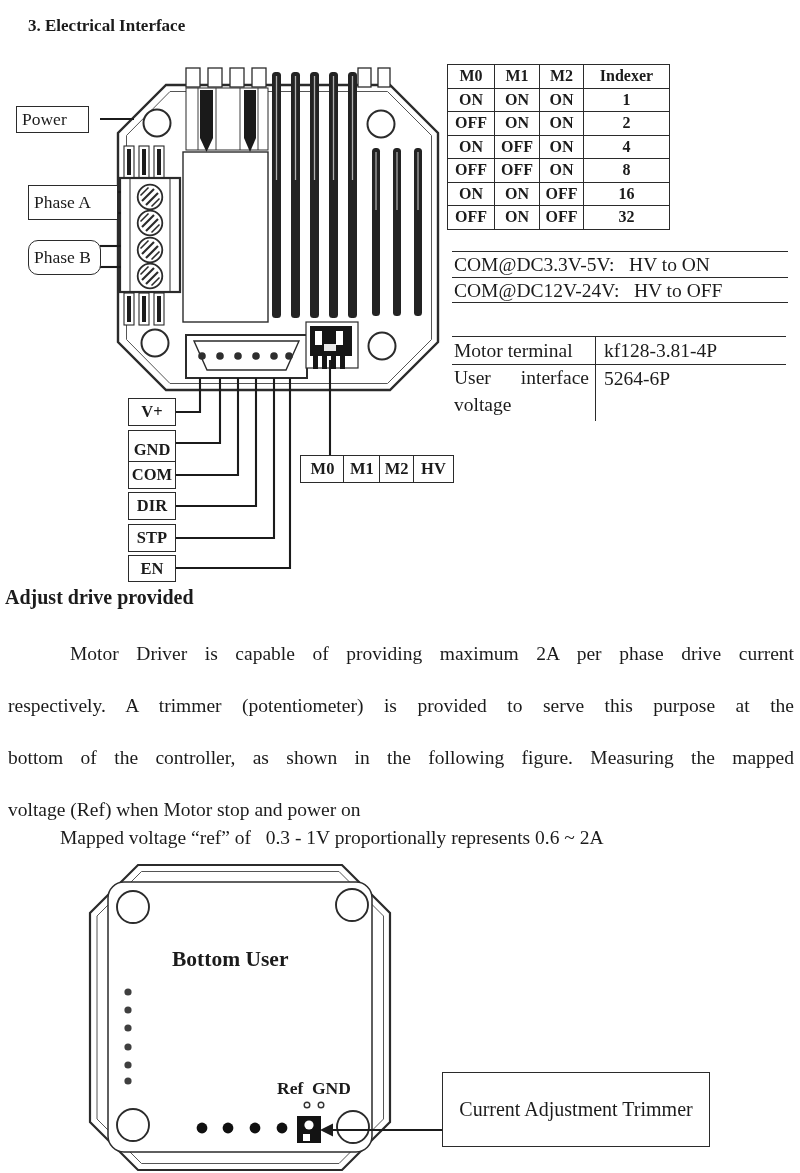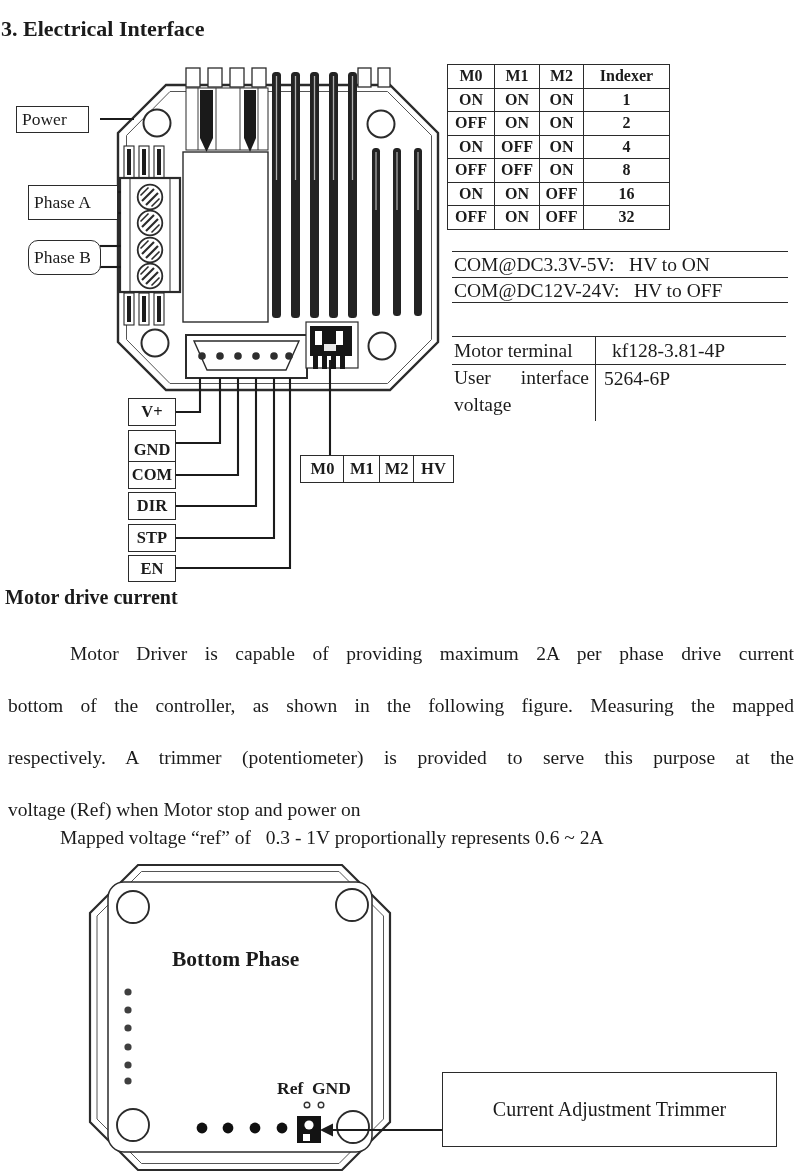--- a/index.html
+++ b/index.html
@@ -1,19 +1,19 @@
 <!DOCTYPE html>
 <html><head>
 <meta charset="utf-8">
 <style>
   * { box-sizing: border-box; margin: 0; padding: 0; }
   html,body { background:#fff; }
   body { font-family: "Liberation Serif", serif; color:#1b1b1b; }
   .page { position:relative; width:800px; height:1173px; background:#fff; overflow:hidden; }
-  .doc-title { position:absolute; left:1px; top:16px; font-size:22px; font-weight:bold; }
+  .doc-title { position:absolute; left:28px; top:16px; font-size:17px; font-weight:bold; }
   .sub-heading { position:absolute; left:5px; top:586px; font-size:20px; font-weight:bold; }
 
   
   .box { position:absolute; border:1.7px solid #2b2b2b; background:#fff; display:flex; align-items:center; }
   .box.center { justify-content:center; }
   .box.pl { padding-left:5px; }
   .conlbl { font-size:17.5px; }
   .pinlbl { font-weight:bold; font-size:16.5px; }
 
   
@@ -29,36 +29,36 @@
 
   
   .comtbl { position:absolute; left:452px; top:251px; width:336px; }
   .comrow { border-top:1.7px solid #2b2b2b; height:26px; line-height:26px;
             font-size:19.5px; white-space:pre; padding-left:2px; }
   .comrow:last-child { border-bottom:1.7px solid #2b2b2b; }
 
   
   .termtbl { position:absolute; left:452px; top:336px; width:334px; border-top:1.7px solid #2b2b2b; font-size:19.5px; }
   .trow { display:flex; }
-  .trow1 { border-bottom:1.6px solid #2b2b2b;gap:8px; }
+  .trow1 { border-bottom:1.6px solid #2b2b2b; }
   .tcl { width:144px; border-right:1.6px solid #2b2b2b; padding:0 6px 0 2px; line-height:27px; }
   .tcl2 { line-height:26.5px; padding-bottom:3px; }
   .tcr { flex:1; padding-left:8px; line-height:27px; }
   .jline { text-align:justify; text-align-last:justify; }
 
   
   .para { position:absolute; left:8px; top:628px; width:786px; font-size:19.5px; line-height:52px; }
   .pline-just { text-align:justify; text-align-last:justify; }
   .pline-first { text-indent:62px; }
   .mapnote { position:absolute; left:60px; top:827px; font-size:19.5px; font-weight:normal; white-space:pre; }
 
   
   .bottom-side { position:absolute; left:172px; top:947px; font-size:21.5px; font-weight:bold; }
   .refgnd { position:absolute; left:277px; top:1078px; font-size:17.5px; font-weight:bold; white-space:pre; }
-  .callout { position:absolute; left:442px; top:1072px; width:335px; height:75px;
+  .callout { position:absolute; left:442px; top:1072px; width:268px; height:75px;
              border:1.7px solid #2b2b2b; background:#fff; display:flex; align-items:center;
              justify-content:center; font-size:20px; }
   svg { position:absolute; }
 </style>
 </head>
 <body>
 
 <div class="page">
 
   <div class="doc-title">3. Electrical Interface</div>
@@ -271,26 +271,26 @@
     </div>
     <div class="trow">
       <div class="tcl tcl2">
         <div class="jline">User interface</div>
         <div>voltage</div>
       </div>
       <div class="tcr">5264-6P</div>
     </div>
   </div>
 
-  <div class="sub-heading">Motor drive current</div>
+  <div class="sub-heading">Adjust drive provided</div>
 
   <div class="para">
     <div class="pline-just pline-first">Motor Driver is capable of providing maximum 2A per phase drive current</div>
+    <div class="pline-just">respectively. A trimmer (potentiometer) is provided to serve this purpose at the</div>
     <div class="pline-just">bottom of the controller, as shown in the following figure. Measuring the mapped</div>
-    <div class="pline-just">respectively. A trimmer (potentiometer) is provided to serve this purpose at the</div>
     <div>voltage (Ref) when Motor stop and power on</div>
   </div>
 
   <div class="mapnote">Mapped voltage “ref” of   0.3 - 1V proportionally represents 0.6 ~ 2A</div>
 
   <svg style="left:0; top:860px;" width="800" height="313" viewBox="0 0 800 313">
     <g>
       <path d="M138,5 H342 L390,53 V262 L342,310 H138 L90,262 V53 Z" fill="#fff" stroke="#2b2b2b" stroke-width="2.2"></path>
       <path d="M141.5,11.5 H339 L383.5,56 V259 L339,303.5 H141.5 L97,259 V56 Z" fill="none" stroke="#555" stroke-width="1"></path>
       <rect x="108" y="22" width="264" height="270" rx="16" fill="#fff" stroke="#2b2b2b" stroke-width="1.5"></rect>
@@ -323,17 +323,17 @@
       <rect x="297" y="256" width="24" height="27" fill="#131313"></rect>
       <circle cx="309" cy="265" r="4.6" fill="#fff"></circle>
       <rect x="303" y="274" width="7" height="7" fill="#fff"></rect>
     </g>
     <g>
       <line x1="332" y1="270" x2="447" y2="270" stroke="#1b1b1b" stroke-width="2.2"></line>
       <polygon points="320,270 333,263.5 333,276.5" fill="#1b1b1b"></polygon>
     </g>
   </svg>
 
-  <div class="bottom-side">Bottom Phase</div>
+  <div class="bottom-side">Bottom User</div>
   <div class="refgnd">Ref  GND</div>
   <div class="callout">Current Adjustment Trimmer</div>
 
 </div>
 
 </body></html>

